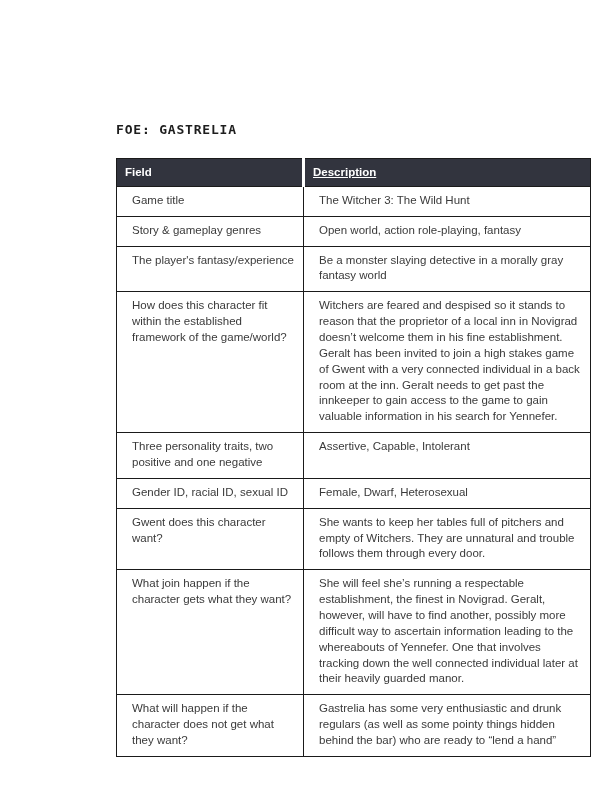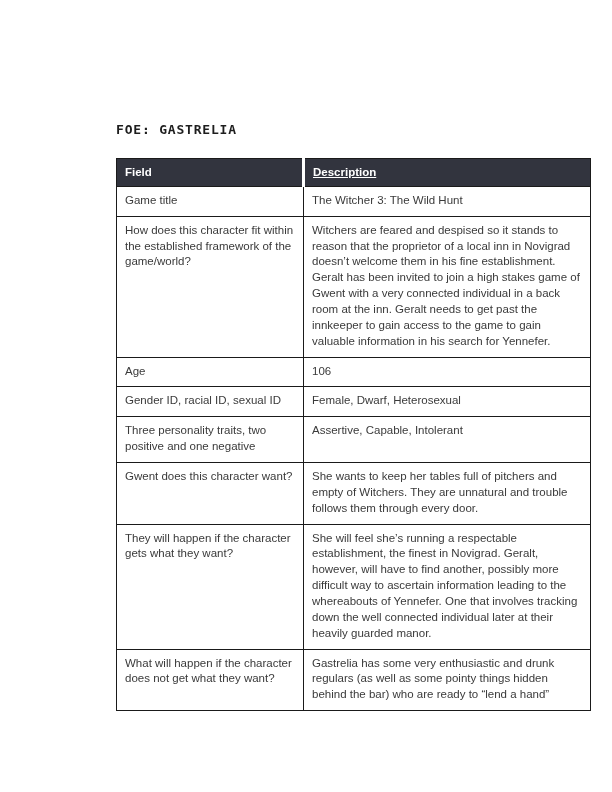--- a/index.html
+++ b/index.html
@@ -43,21 +43,21 @@
     padding: 6px 24px 5px 8px;
     border: 1px solid #1a1a1a;
     font-size: 11.5px;
   }
   table.char-table th + th {
     border-left: 3px solid #ffffff;
     text-decoration: underline;
   }
   table.char-table td {
     border: 1px solid #1a1a1a;
-    padding: 6px 8px 7px 8px;
+    padding: 6px 8px 7px 15px;
     vertical-align: top;
     color: #3a3a3a;
   }
 </style>
 </head>
 <body>
 
 <div class="page">
 
   <div class="doc-title">FOE: GASTRELIA</div>
@@ -72,41 +72,45 @@
         <th>Field</th>
         <th>Description</th>
       </tr>
     </thead>
     <tbody>
       <tr>
         <td>Game title</td>
         <td>The Witcher 3: The Wild Hunt</td>
       </tr>
       <tr>
+        <td>Story &amp; gameplay genres</td>
+        <td>Open world, action role-playing, fantasy</td>
+      </tr>
+      <tr>
+        <td>The player's fantasy/experience</td>
+        <td>Be a monster slaying detective in a morally gray fantasy world</td>
+      </tr>
+      <tr>
         <td>How does this character fit within the established framework of the game/world?</td>
         <td>Witchers are feared and despised so it stands to reason that the proprietor of a local inn in Novigrad doesn’t welcome them in his fine establishment. Geralt has been invited to join a high stakes game of Gwent with a very connected individual in a back room at the inn. Geralt needs to get past the innkeeper to gain access to the game to gain valuable information in his search for Yennefer.</td>
       </tr>
       <tr>
-        <td>Age</td>
-        <td>106</td>
+        <td>Three personality traits, two positive and one negative</td>
+        <td>Assertive, Capable, Intolerant</td>
       </tr>
       <tr>
         <td>Gender ID, racial ID, sexual ID</td>
         <td>Female, Dwarf, Heterosexual</td>
       </tr>
       <tr>
-        <td>Three personality traits, two positive and one negative</td>
-        <td>Assertive, Capable, Intolerant</td>
-      </tr>
-      <tr>
         <td>Gwent does this character want?</td>
         <td>She wants to keep her tables full of pitchers and empty of Witchers. They are unnatural and trouble follows them through every door.</td>
       </tr>
       <tr>
-        <td>They will happen if the character gets what they want?</td>
+        <td>What join happen if the character gets what they want?</td>
         <td>She will feel she’s running a respectable establishment, the finest in Novigrad. Geralt, however, will have to find another, possibly more difficult way to ascertain information leading to the whereabouts of Yennefer. One that involves tracking down the well connected individual later at their heavily guarded manor.</td>
       </tr>
       <tr>
         <td>What will happen if the character does not get what they want?</td>
         <td>Gastrelia has some very enthusiastic and drunk regulars (as well as some pointy things hidden behind the bar) who are ready to “lend a hand”</td>
       </tr>
     </tbody>
   </table>
 
 </div>

